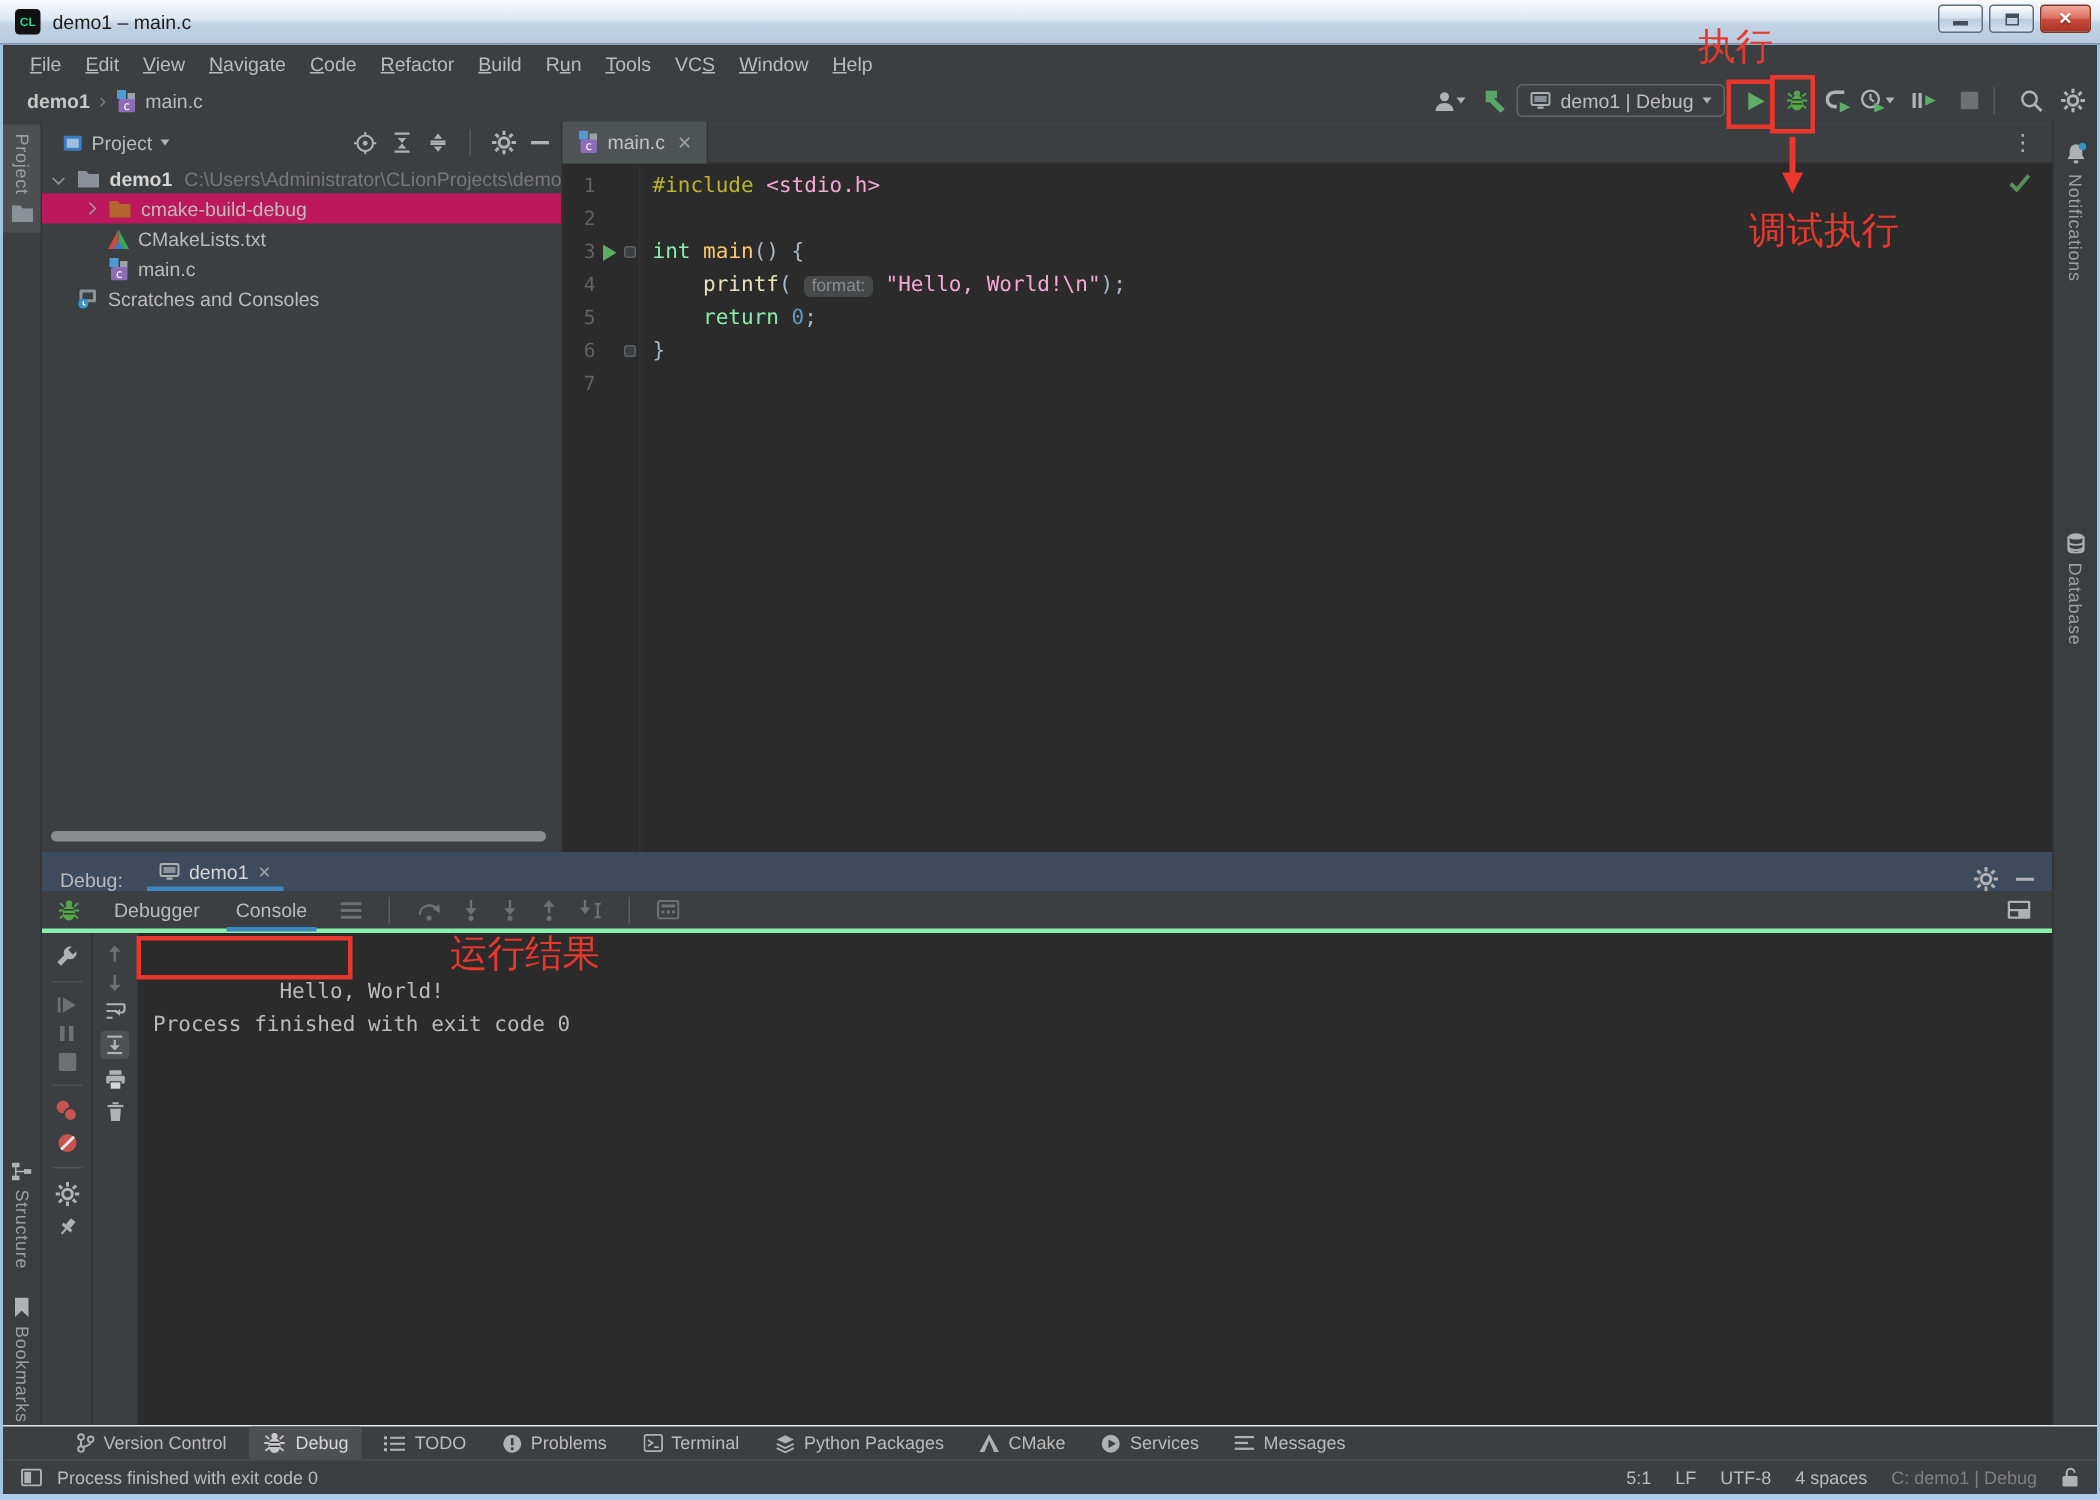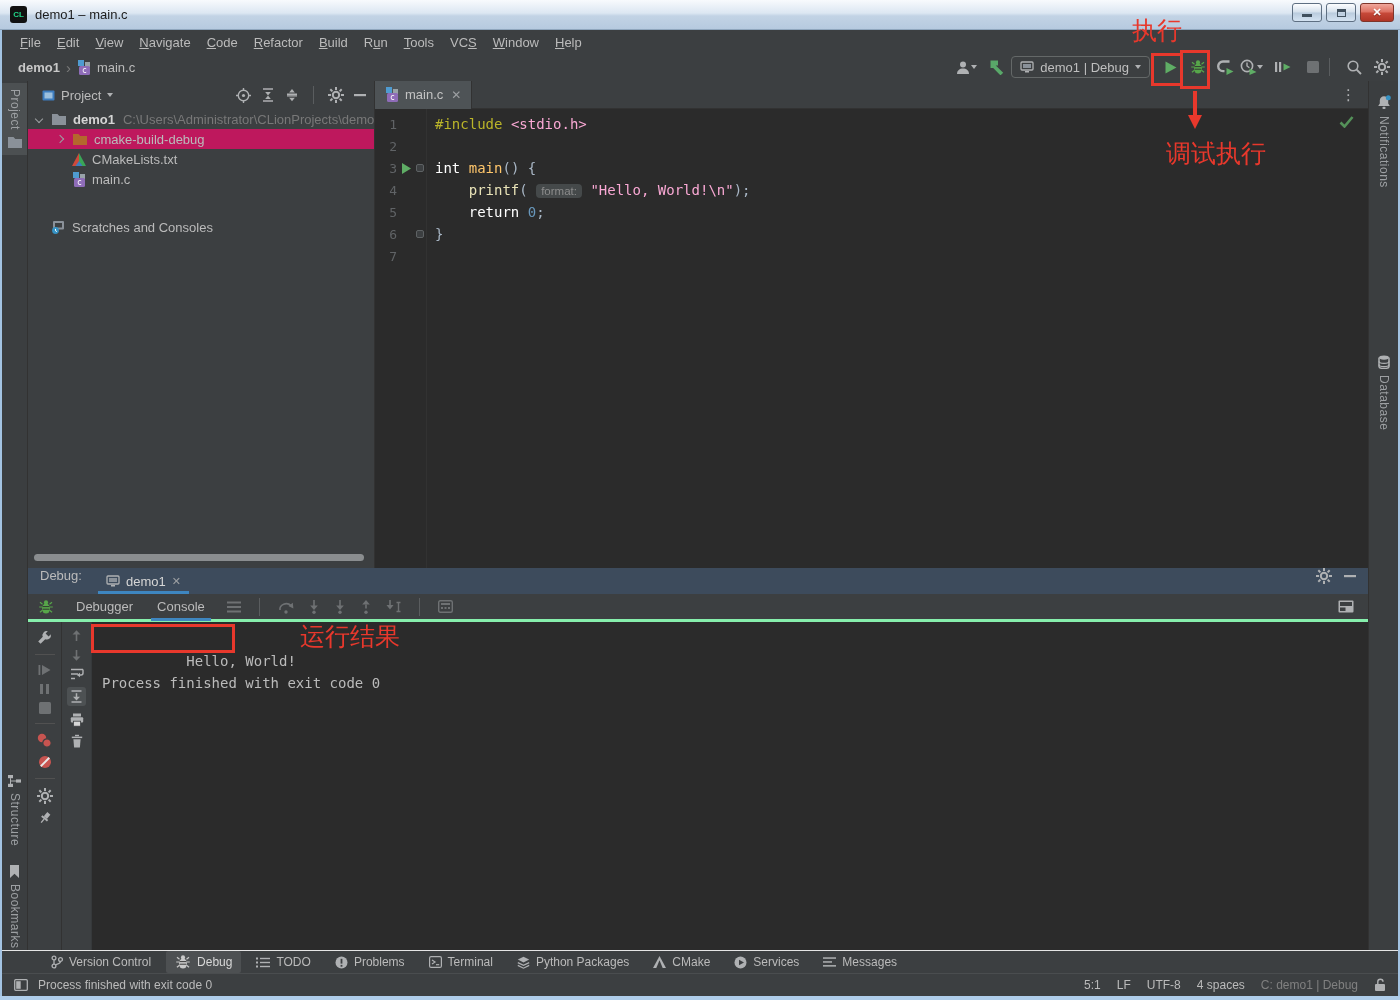--- a/index.html
+++ b/index.html
@@ -69,26 +69,26 @@
   .insp-check{position:absolute;right:14px;top:34px}
   .ed-body{position:absolute;top:28px;left:0;right:0;bottom:0;display:flex;font-family:"DejaVu Sans Mono",monospace;font-size:14px}
   .gutter{width:52px;border-right:1px solid #323232;padding-top:4px;flex:none}
   .g-row{display:flex;align-items:center;height:22px}
   .lnum{width:22px;text-align:right;color:#606366;font-size:13px}
   .gmark{width:17px;display:flex;justify-content:center}
   .gfold{width:12px;display:flex;justify-content:center}
   .foldbox{width:8px;height:8px;border:1px solid #5E6264;border-radius:2px;background:#3C3F41}
   .code{padding:4px 0 0 8px;white-space:pre;flex:1}
   .c-row{height:22px;line-height:22px;color:#A9B7C6}
-  .t-directive{color:#BBB529}.t-string{color:#f9a8d4}.t-keyword{color:#ffffff}
+  .t-directive{color:#BBB529}.t-string{color:#f9a8d4}.t-keyword{color:#86efac}
   .t-fn{color:#FFC66B}.t-call{color:#E8E2B7}.t-num{color:#6897BB}.t-plain{color:#A9B7C6}
   .t-inlay{background:#45494A;color:#8C8C8C;border-radius:4px;padding:1px 5px;font-family:Liberation Sans, sans-serif;font-size:11.5px}
   
   .debug-panel{position:absolute;left:28px;top:568px;width:1340px;height:382px;background:#3C3F41;z-index:10}
-  .dbg-header{height:26px;background:#3D4B5C;display:flex;align-items:flex-start;padding-left:12px;font-size:13px;position:relative}
+  .dbg-header{height:26px;background:#3D4B5C;display:flex;align-items:flex-end;padding-left:12px;font-size:13px;position:relative}
   .sess-tab{display:flex;align-items:center;gap:6px;height:26px;padding:0 8px;margin-left:16px;position:relative;color:#D6D6D6}
   .sess-tab:after{content:'';position:absolute;left:0;right:0;bottom:0;height:3px;background:#3E86C0}
   .dbg-header-right{position:absolute;right:12px;display:flex;align-items:center;gap:12px}
   .dbg-toolbar{height:28px;display:flex;align-items:center;border-bottom:3px solid #86efac;font-size:13px}
   .dbg-bug{width:36px;display:flex;justify-content:center}
   .dbg-tab{padding:0 12px;height:28px;display:flex;align-items:center;position:relative;color:#BBBBBB}
   .dbg-tab.sel:after{content:'';position:absolute;left:6px;right:6px;bottom:0;height:3px;background:#3E86C0}
   .step-icons{display:flex;align-items:center;gap:14px;margin-left:10px}
   .dbg-body{position:absolute;top:54px;left:0;right:0;bottom:0;display:flex}
   .dbg-left{width:34px;border-right:1px solid #323232;display:flex;flex-direction:column;align-items:center;padding-top:8px;gap:7px;flex:none}
@@ -385,21 +385,21 @@
           <span class="ticon">
             <svg width="14" height="15" viewBox="0 0 14 15">
               <rect x="1" y="0" width="6" height="6" fill="#4F9BD1"></rect>
               <rect x="8" y="2" width="5" height="5" fill="#98A2A8"></rect>
               <rect x="2" y="6" width="11" height="9" rx="1.5" fill="#8E6CB8"></rect>
               <text x="7.5" y="13" font-size="8" fill="#FFF" text-anchor="middle" font-family="DejaVu Sans Mono,monospace">c</text>
             </svg>
           </span>
           <span class="tlabel">main.c</span>
         </div>
-        <div class="tree-row" style="padding-left: 7px; margin-top: 28px;">
+        <div class="tree-row" style="padding-left: 7px;">
           <span class="chev"></span>
           <span class="ticon">
             <svg width="15" height="14" viewBox="0 0 15 14">
               <rect x="2" y="1" width="11" height="8.5" rx="1" fill="#8A9199"></rect>
               <rect x="4" y="3" width="7" height="4.5" fill="#3C3F41"></rect>
               <circle cx="4.5" cy="10.5" r="3.4" fill="#3592C4"></circle>
               <path d="M4.5 8.9v1.8l1.4.9" stroke="#FFF" stroke-width="1" fill="none"></path>
             </svg>
           </span>
           <span class="tlabel">Scratches and Consoles</span>

